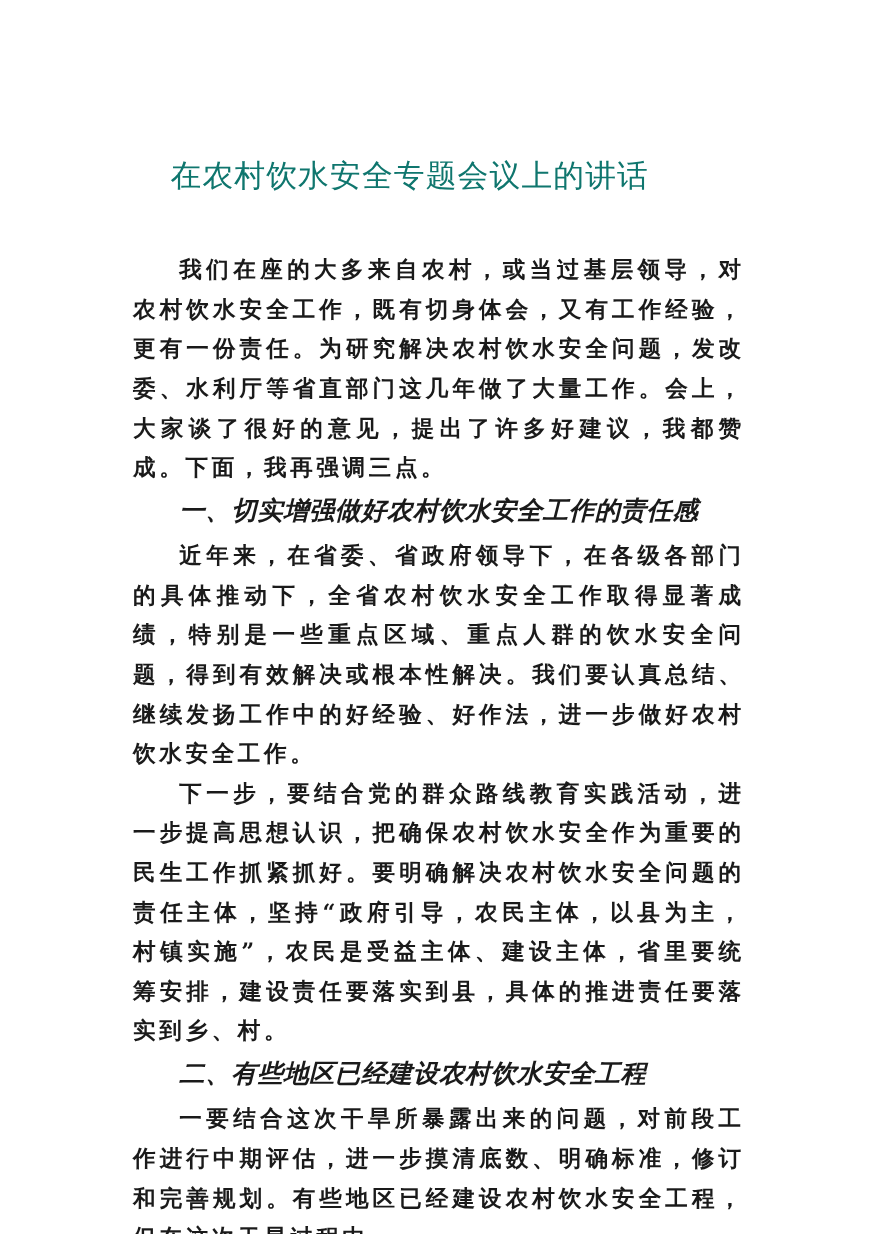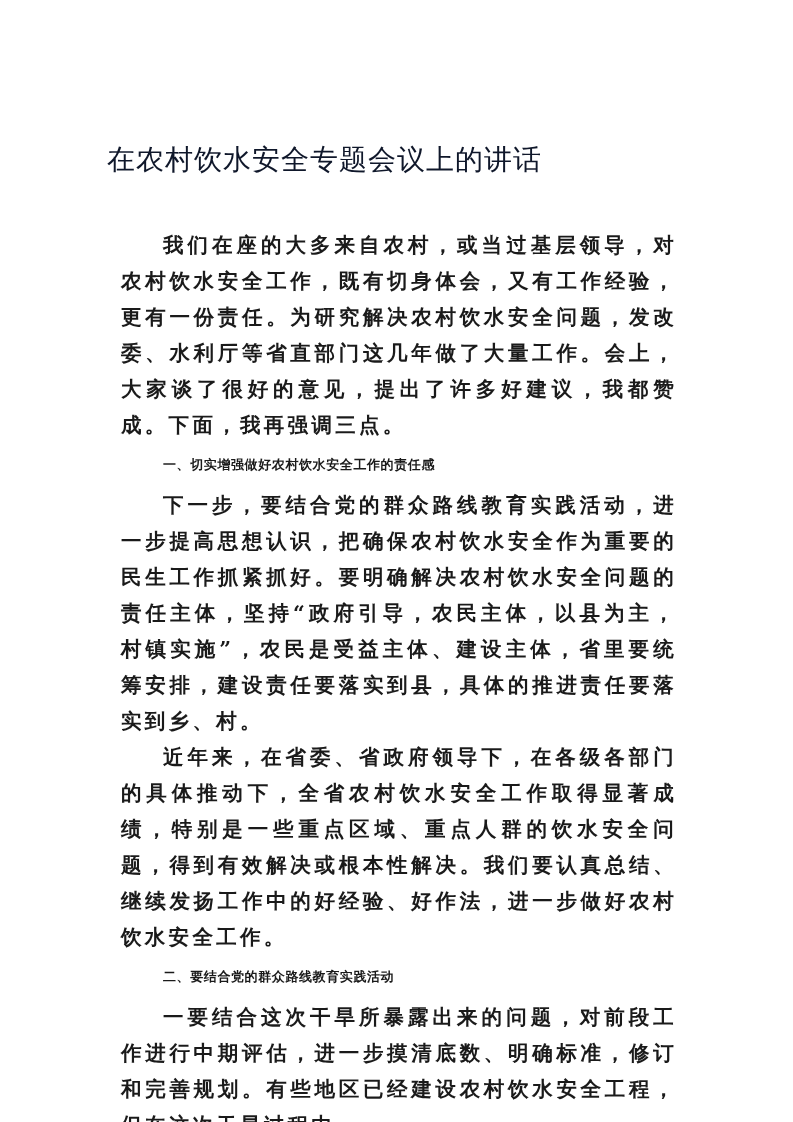--- a/index.html
+++ b/index.html
@@ -1,42 +1,42 @@
 <!DOCTYPE html>
 <html><head>
   <meta charset="utf-8">
   <style>
     html, body { margin: 0; padding: 0; background: #ffffff; }
     body { width: 793px; height: 1122px; position: relative; overflow: hidden; }
     .page { position: absolute; left: 0; top: 0; width: 793px; height: 1122px; background: #fff; }
     .title {
       position: absolute; left: 0; width: 649px; top: 140px;
       text-align: center; font-family: "DejaVu Serif", "Liberation Serif", serif;
-      font-size: 28px; color: #0f172a; letter-spacing: 1px; line-height: 40px;
+      font-size: 28px; color: #0f766e; letter-spacing: 1px; line-height: 40px; padding-left: 48px;
     }
     .body-text {
       position: absolute; left: 121px; width: 556px;
       font-family: "DejaVu Serif", "Liberation Serif", serif;
       font-size: 20.5px; color: #1a1a1a; line-height: 36px;
       letter-spacing: 3.3px; text-align: justify;
     }
     .para { margin: 0; text-indent: 42px; font-weight: bold; }
     .heading {
       margin: 4px 0 4px 0; text-indent: 42px;
       font-family: "DejaVu Sans", "Liberation Sans", sans-serif;
-      font-weight: bold; font-size: 13px; letter-spacing: 0.6px; line-height: 36px;
+      font-weight: bold; font-size: 23px; letter-spacing: 0.6px; line-height: 36px; font-style: italic;
     }
   </style>
 </head>
 <body>
 
 <div class="page">
   <div class="title">在农村饮水安全专题会议上的讲话</div>
 
   <div class="body-text" style="top:227px;">
     <p class="para">我们在座的大多来自农村，或当过基层领导，对农村饮水安全工作，既有切身体会，又有工作经验，更有一份责任。为研究解决农村饮水安全问题，发改委、水利厅等省直部门这几年做了大量工作。会上，大家谈了很好的意见，提出了许多好建议，我都赞成。下面，我再强调三点。</p>
     <p class="heading">一、切实增强做好农村饮水安全工作的责任感</p>
+    <p class="para">近年来，在省委、省政府领导下，在各级各部门的具体推动下，全省农村饮水安全工作取得显著成绩，特别是一些重点区域、重点人群的饮水安全问题，得到有效解决或根本性解决。我们要认真总结、继续发扬工作中的好经验、好作法，进一步做好农村饮水安全工作。</p>
     <p class="para">下一步，要结合党的群众路线教育实践活动，进一步提高思想认识，把确保农村饮水安全作为重要的民生工作抓紧抓好。要明确解决农村饮水安全问题的责任主体，坚持“政府引导，农民主体，以县为主，村镇实施”，农民是受益主体、建设主体，省里要统筹安排，建设责任要落实到县，具体的推进责任要落实到乡、村。</p>
-    <p class="para">近年来，在省委、省政府领导下，在各级各部门的具体推动下，全省农村饮水安全工作取得显著成绩，特别是一些重点区域、重点人群的饮水安全问题，得到有效解决或根本性解决。我们要认真总结、继续发扬工作中的好经验、好作法，进一步做好农村饮水安全工作。</p>
-    <p class="heading">二、要结合党的群众路线教育实践活动</p>
+    <p class="heading">二、有些地区已经建设农村饮水安全工程</p>
     <p class="para">一要结合这次干旱所暴露出来的问题，对前段工作进行中期评估，进一步摸清底数、明确标准，修订和完善规划。有些地区已经建设农村饮水安全工程，但在这次干旱过程中，</p>
   </div>
 </div>
 
 </body></html>

